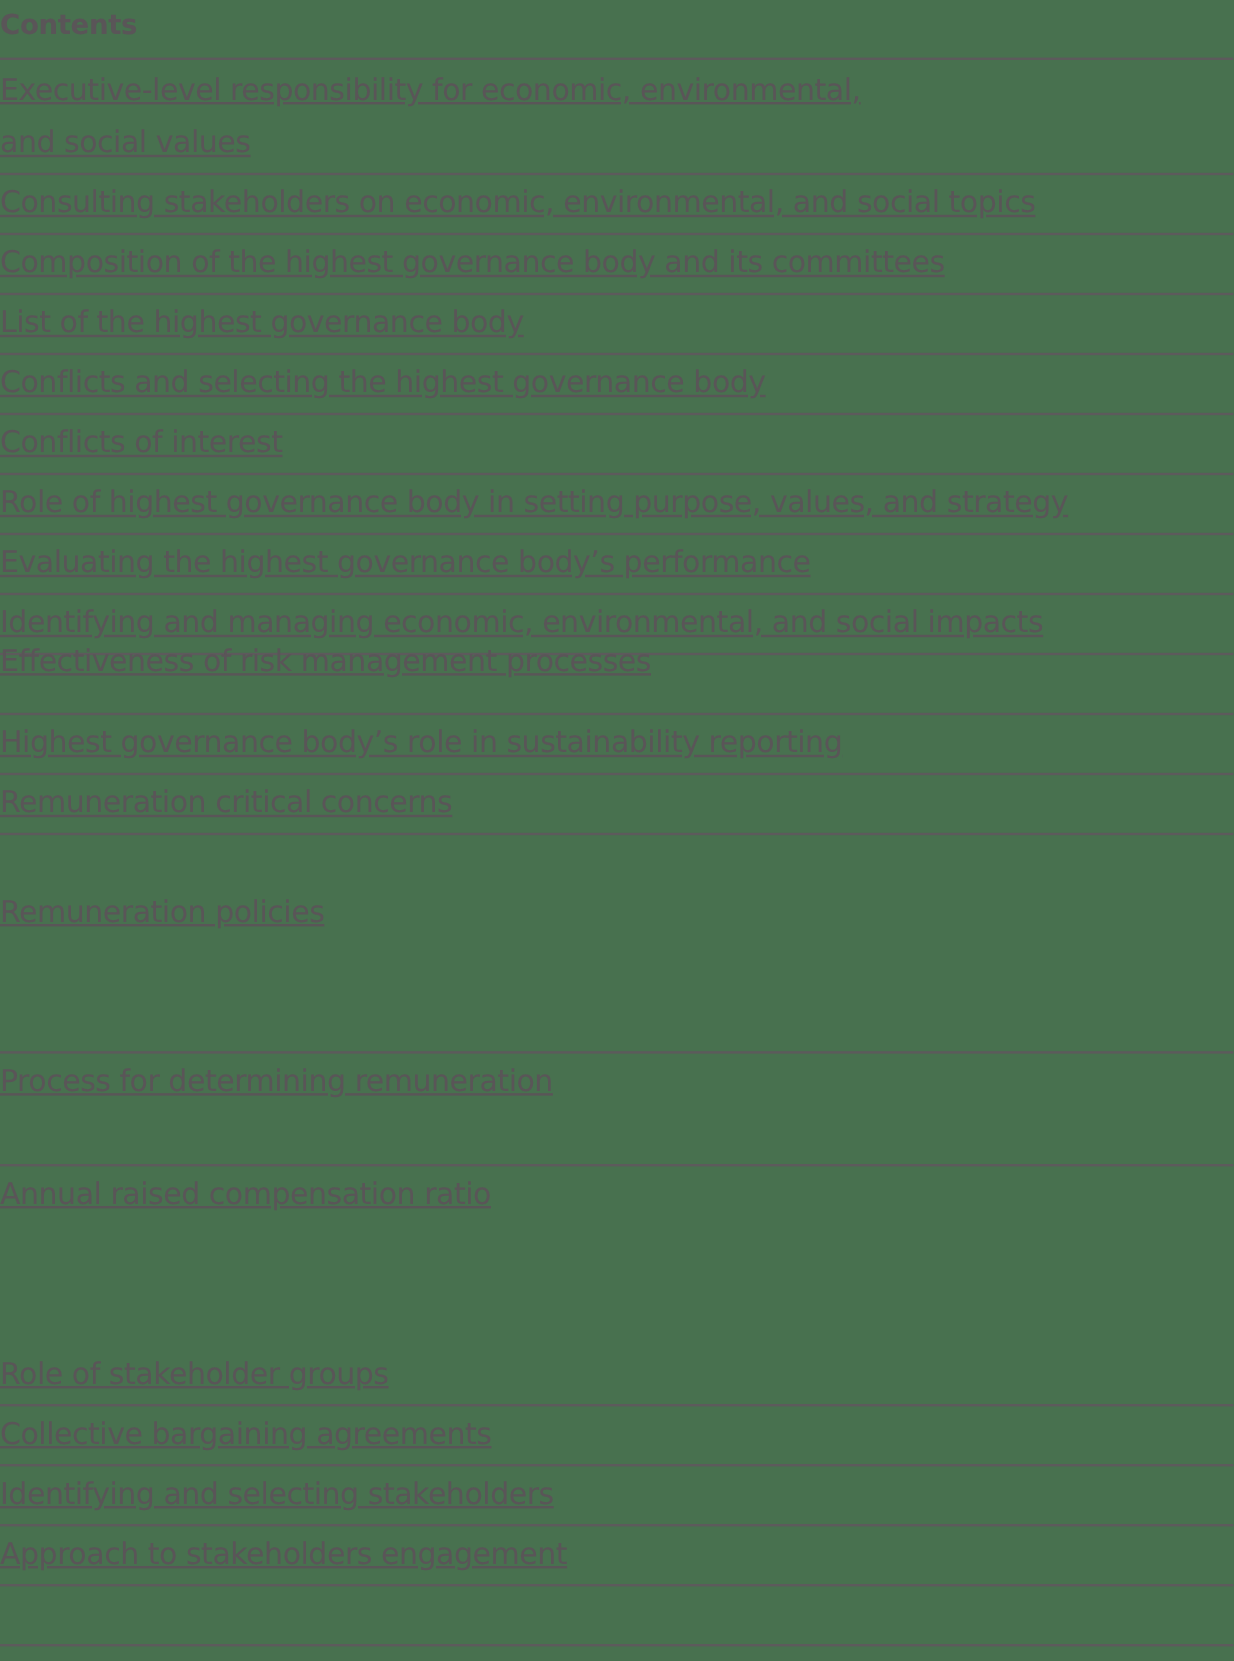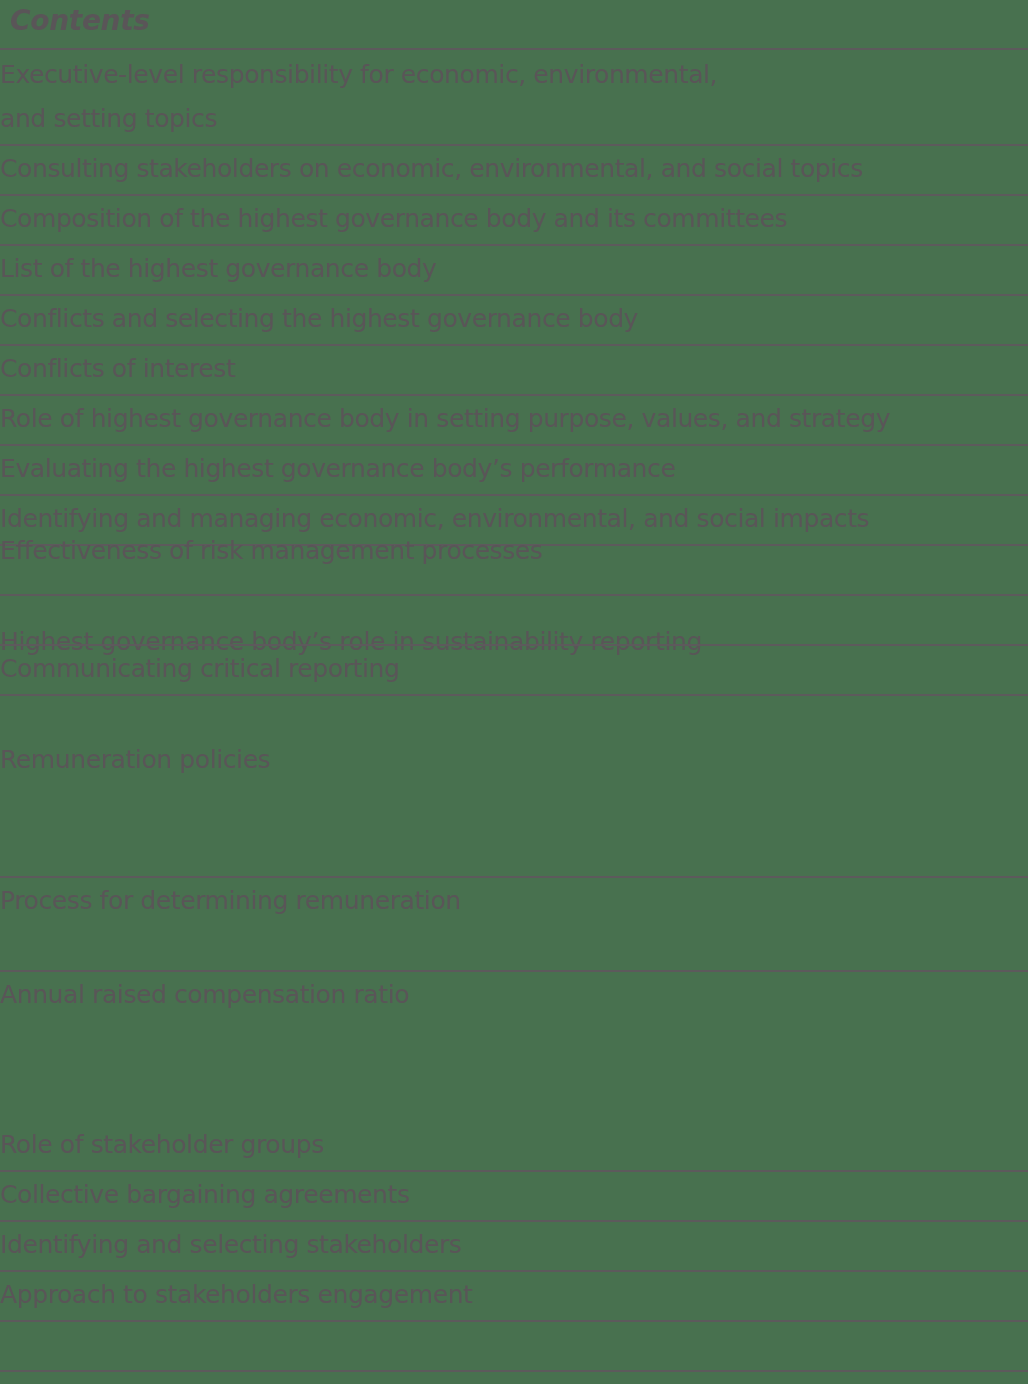--- a/index.html
+++ b/index.html
@@ -16,53 +16,53 @@
       overflow: hidden;
     }
     .toc {
       position: absolute;
       left: 0;
       top: 0;
       width: 1028px;
     }
     .toc-header {
       position: absolute;
-      left: 10px;
+      left: 0;
       top: 6px;
       font-weight: bold;
-      font-size: 28px;
+      font-size: 23px;
       line-height: 30px;
       letter-spacing: -0.3px;
-      font-style: italic;
     }
     .rule {
       position: absolute;
       left: 0;
       width: 1028px;
       height: 2px;
       background: #5d5a5c;
     }
     .row-text {
       position: absolute;
       left: 0;
       font-size: 25px;
       line-height: 44px;
       letter-spacing: -0.4px;
       white-space: nowrap;
+      text-decoration: underline;
     }
   </style>
 </head>
 <body>
 
 <div class="toc">
   <div class="toc-header">Contents</div>
   <div class="rule" style="top:48px"></div>
 
   <div class="row-text" style="top:53px">Executive-level responsibility for economic, environmental,</div>
-  <div class="row-text" style="top:97px">and setting topics</div>
+  <div class="row-text" style="top:97px">and social values</div>
   <div class="rule" style="top:144px"></div>
 
   <div class="row-text" style="top:147px">Consulting stakeholders on economic, environmental, and social topics</div>
   <div class="rule" style="top:194px"></div>
 
   <div class="row-text" style="top:197px">Composition of the highest governance body and its committees</div>
   <div class="rule" style="top:244px"></div>
 
   <div class="row-text" style="top:247px">List of the highest governance body</div>
   <div class="rule" style="top:294px"></div>
@@ -78,24 +78,24 @@
 
   <div class="row-text" style="top:447px">Evaluating the highest governance body’s performance</div>
   <div class="rule" style="top:494px"></div>
 
   <div class="row-text" style="top:497px">Identifying and managing economic, environmental, and social impacts</div>
   <div class="rule" style="top:544px"></div>
 
   <div class="row-text" style="top:529px">Effectiveness of risk management processes</div>
   <div class="rule" style="top:594px"></div>
 
-  <div class="row-text" style="top:620px">Highest governance body’s role in sustainability reporting</div>
+  <div class="row-text" style="top:597px">Highest governance body’s role in sustainability reporting</div>
   <div class="rule" style="top:644px"></div>
 
-  <div class="row-text" style="top:647px">Communicating critical reporting</div>
+  <div class="row-text" style="top:647px">Remuneration critical concerns</div>
   <div class="rule" style="top:694px"></div>
 
   <div class="row-text" style="top:738px">Remuneration policies</div>
   <div class="rule" style="top:876px"></div>
 
   <div class="row-text" style="top:879px">Process for determining remuneration</div>
   <div class="rule" style="top:970px"></div>
 
   <div class="row-text" style="top:973px">Annual raised compensation ratio</div>
 

